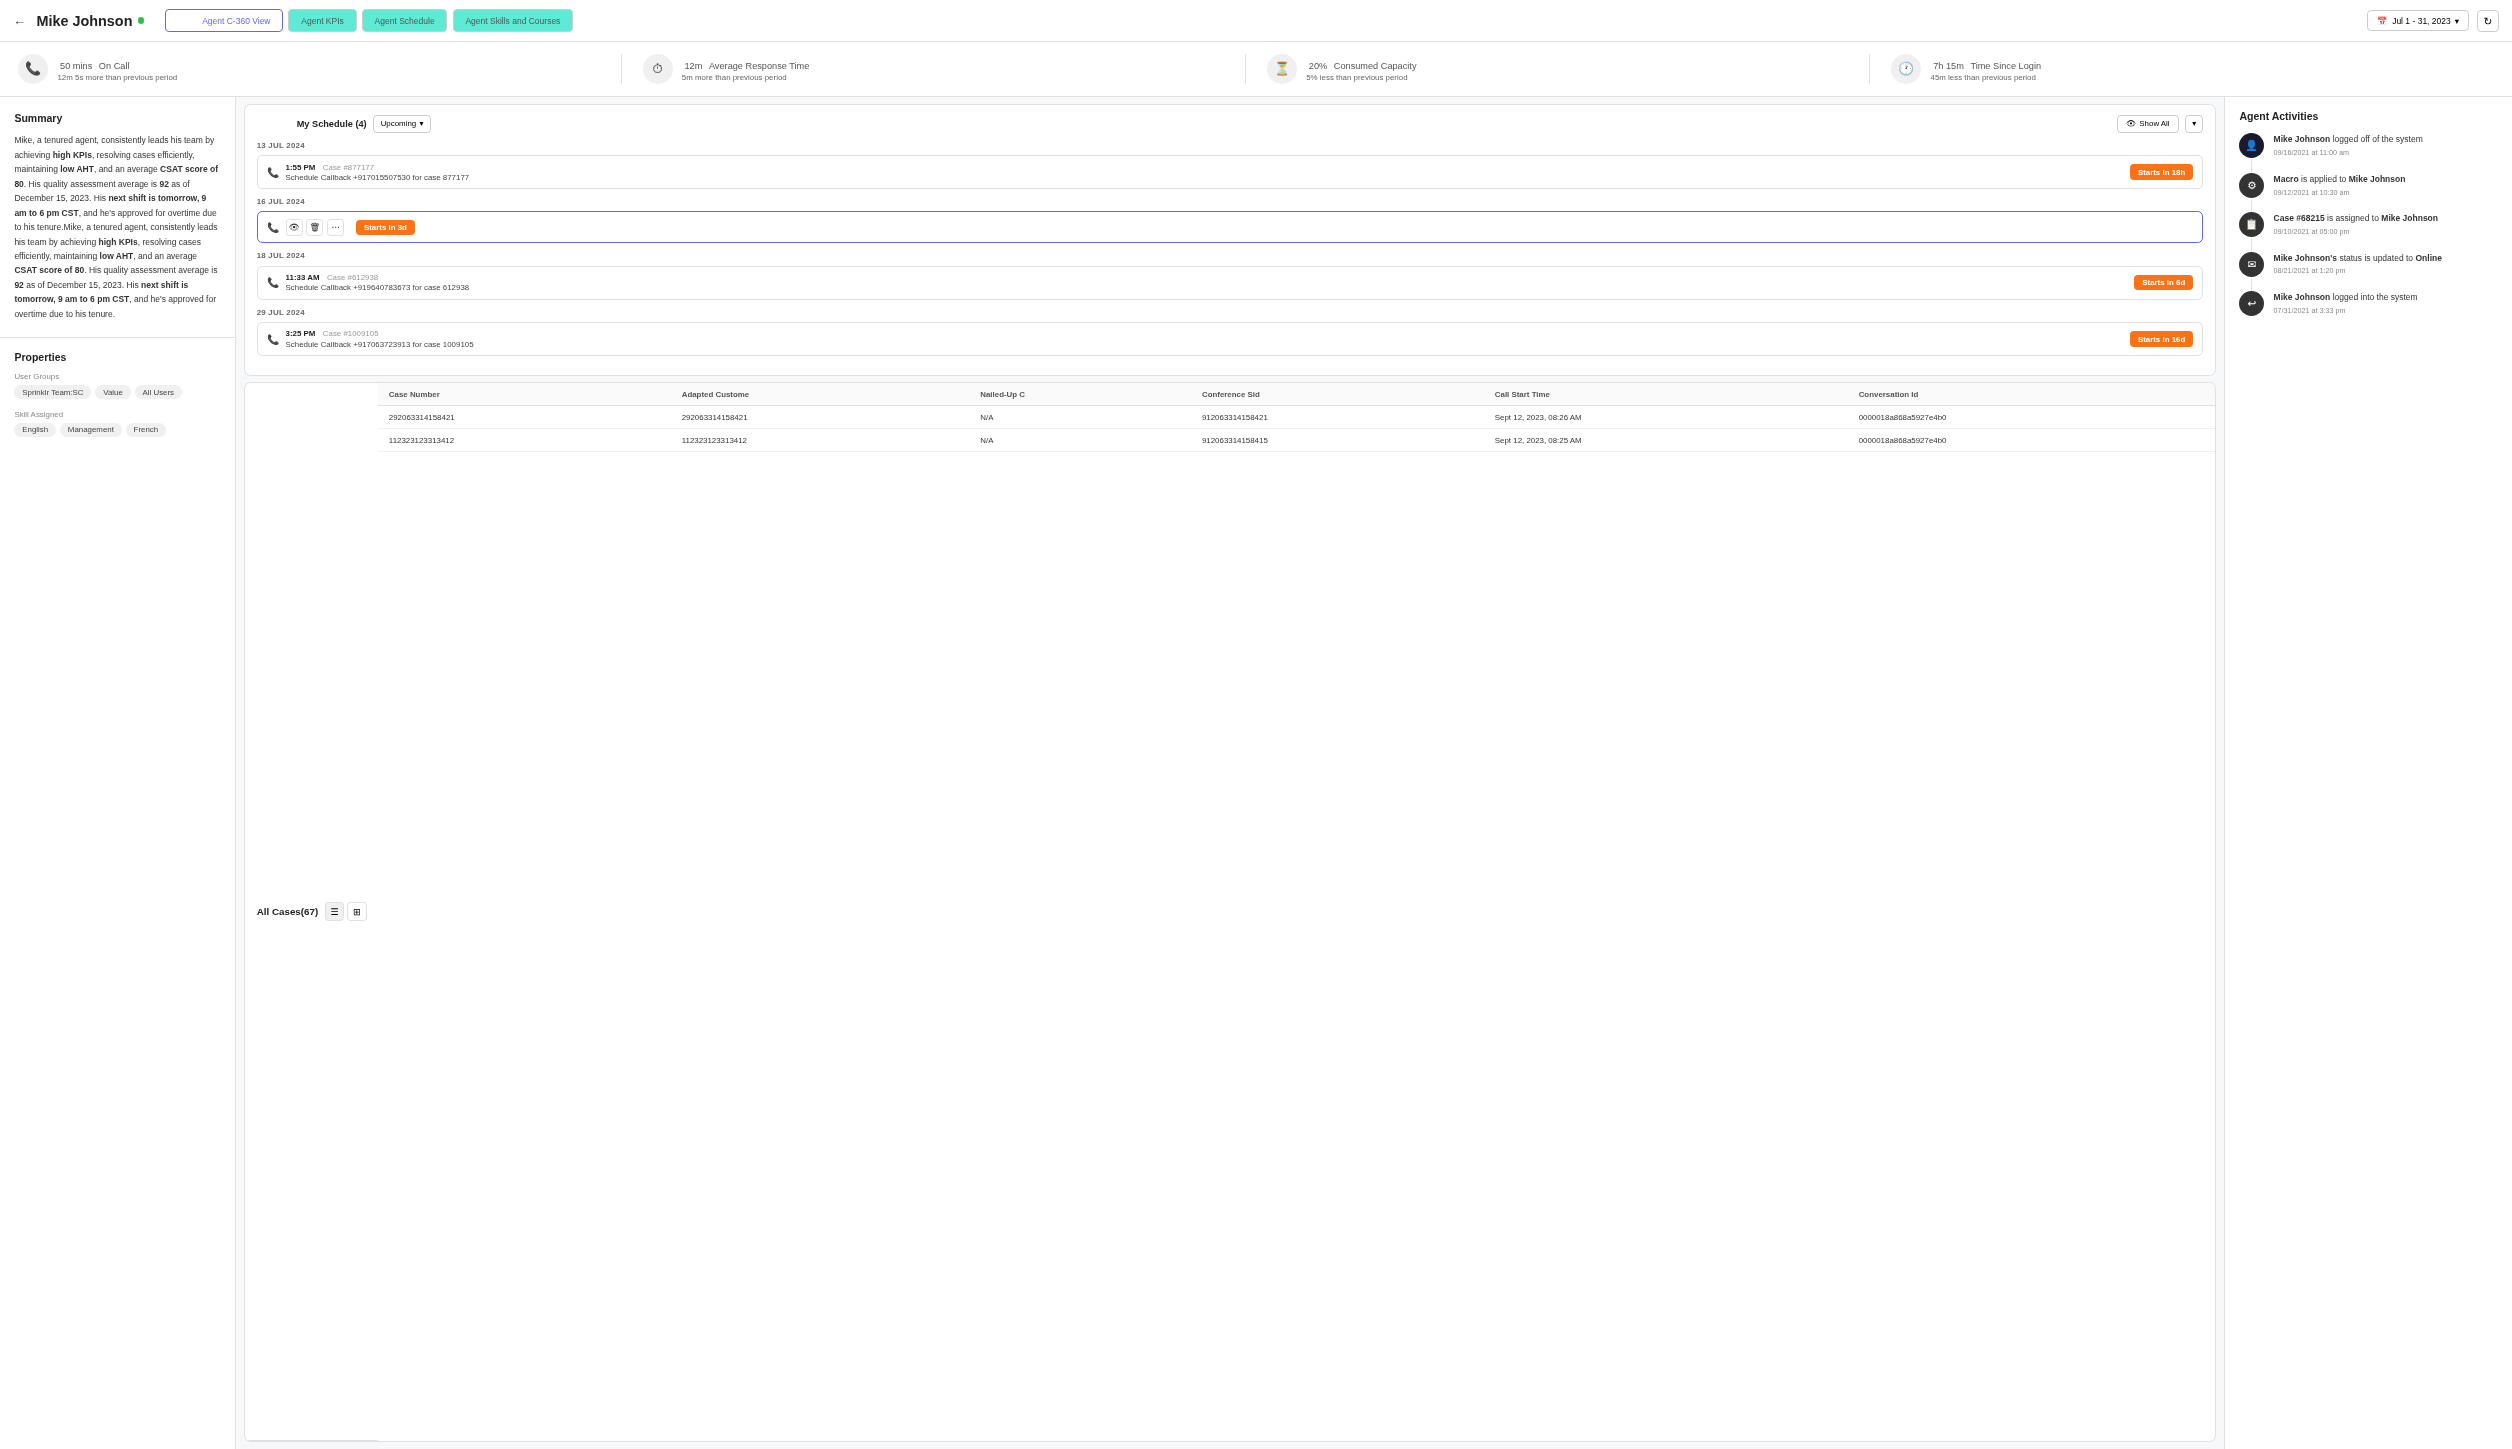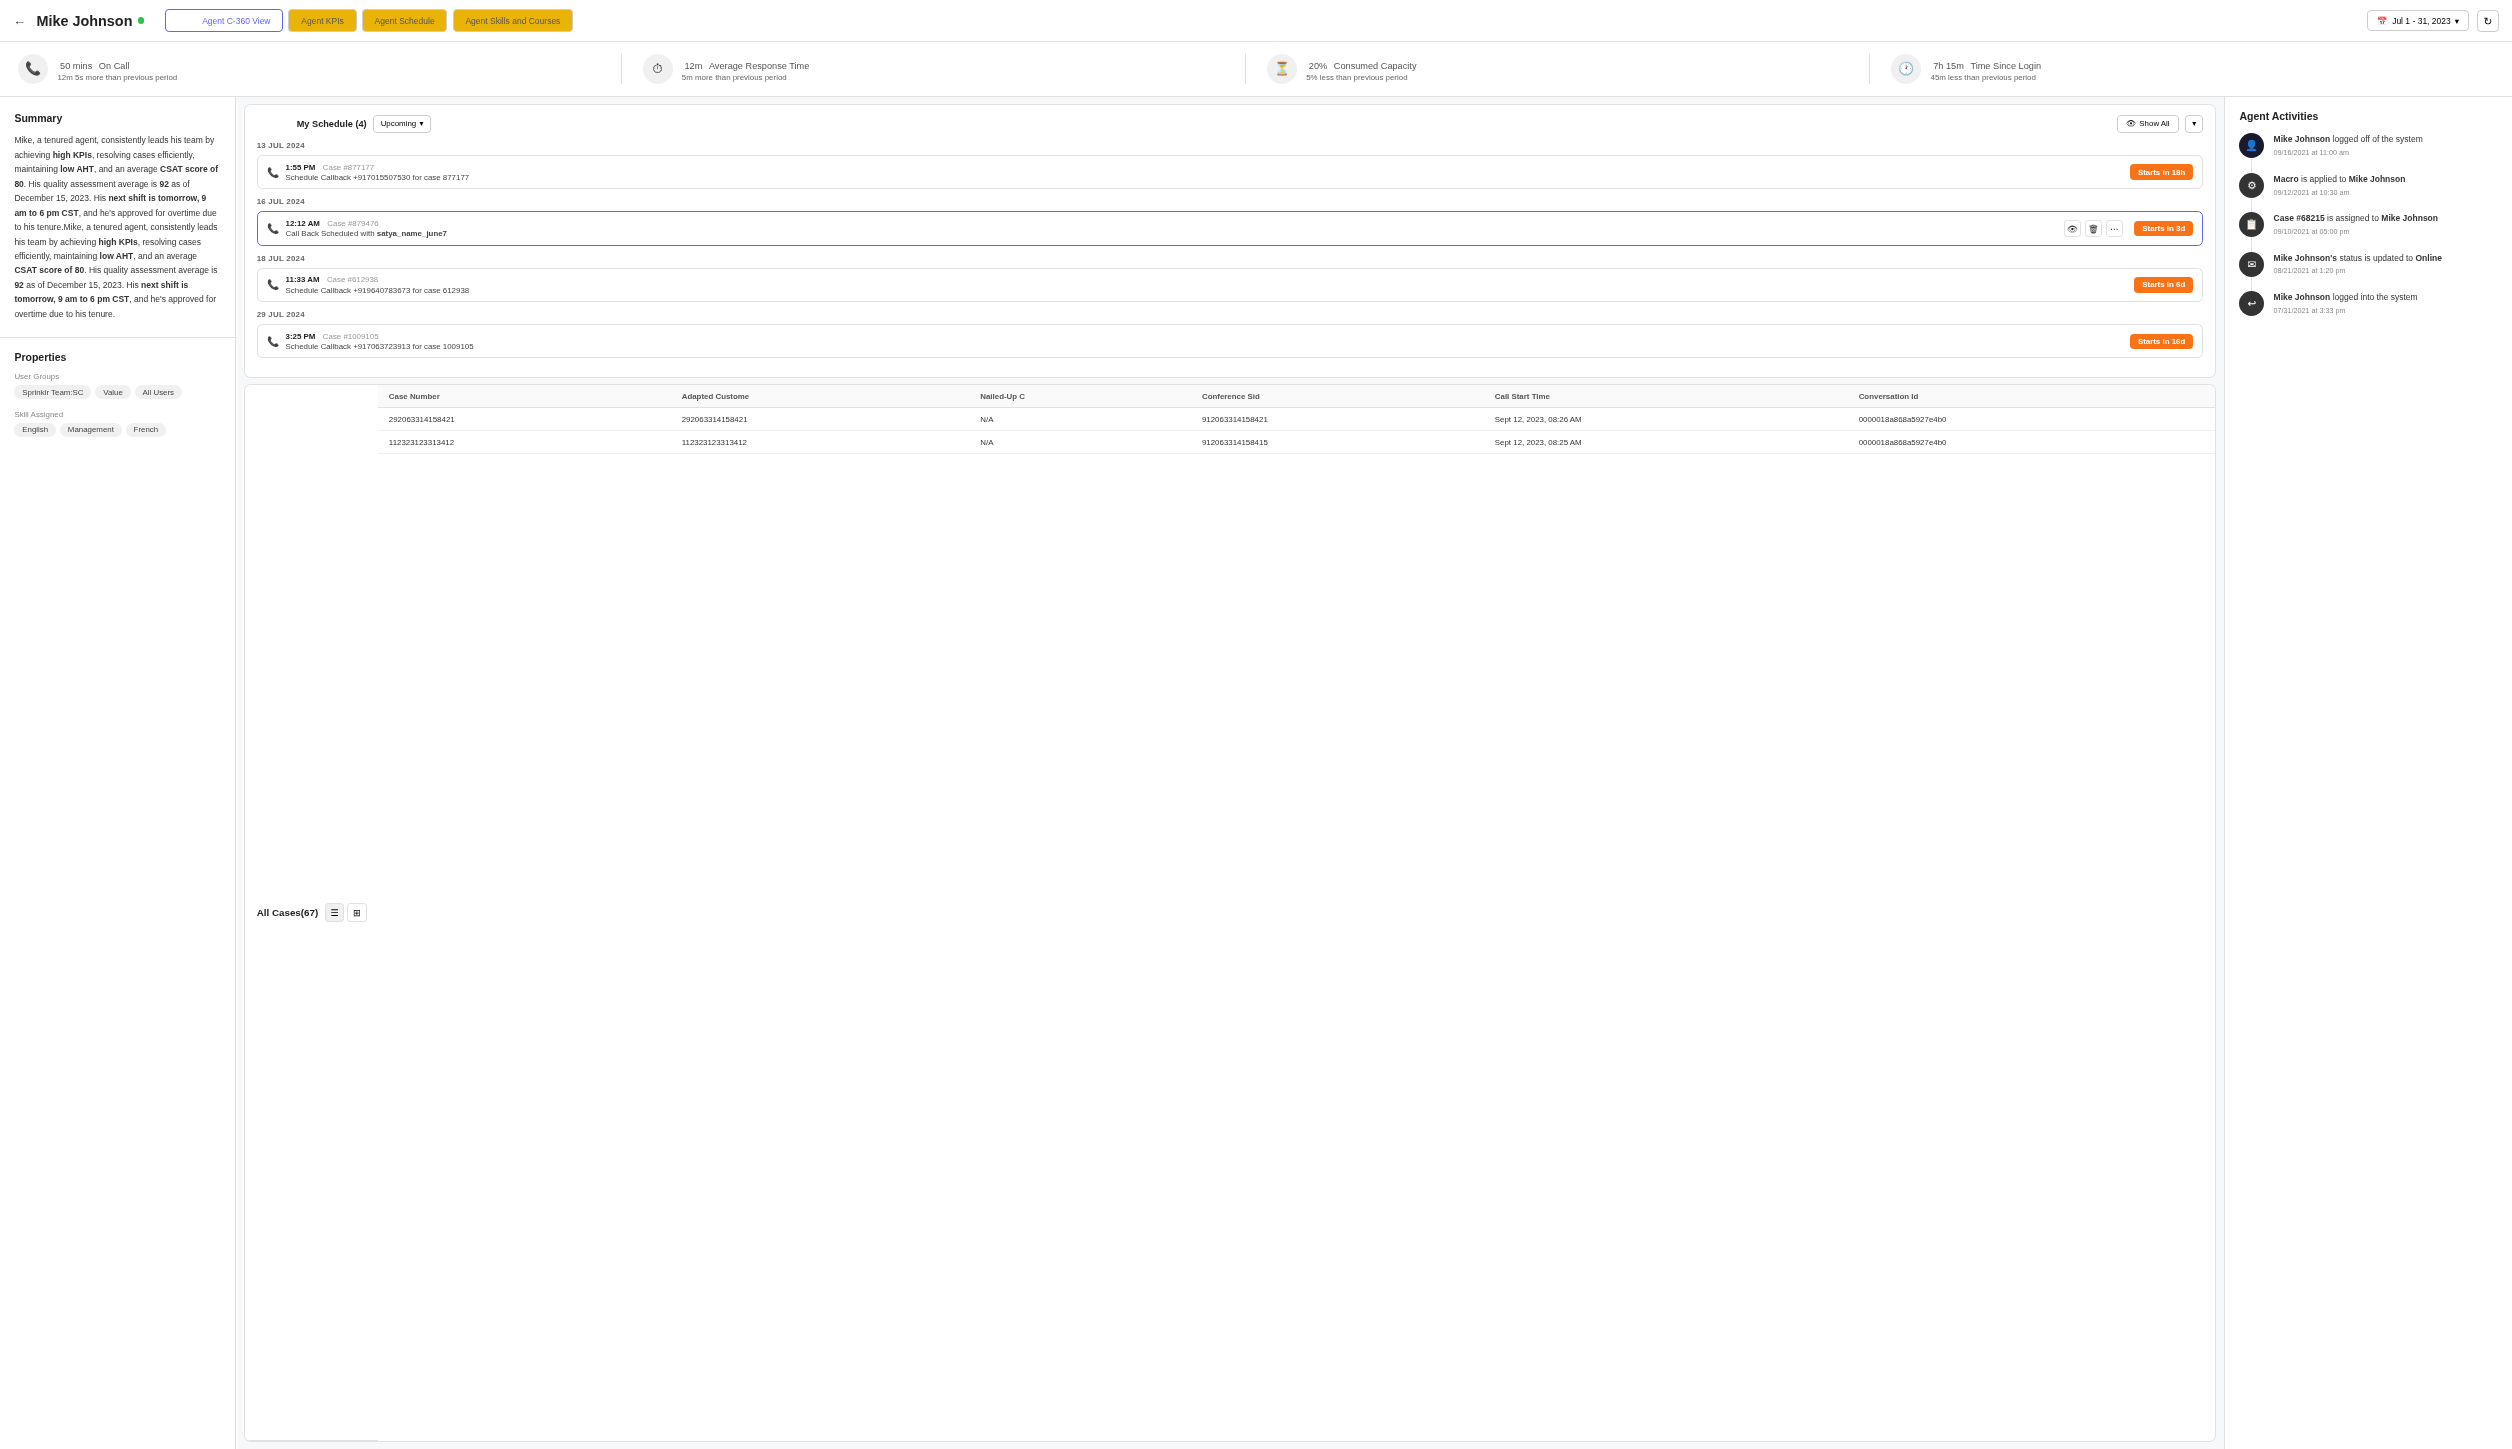--- a/index.html
+++ b/index.html
@@ -4,21 +4,21 @@
   <style>
     * { box-sizing: border-box; margin: 0; padding: 0; }
     body { font-family: -apple-system, BlinkMacSystemFont, 'Segoe UI', sans-serif; background: #f0f2f5; font-size: 8.5px; color: #222; overflow: hidden; }
 
     
     .header { background: #fff; border-bottom: 0.7px solid #e0e0e0; display: flex; align-items: center; padding: 0 13px; height: 42px; gap: 10.5px; }
     .back-btn { background: none; border: none; cursor: pointer; font-size: 13px; color: #444; display: flex; align-items: center; }
     .agent-name { font-size: 14.4px; font-weight: 700; display: flex; align-items: center; gap: 5.2px; }
     .online-dot { width: 6.5px; height: 6.5px; border-radius: 50%; background: #2ec44a; display: inline-block; }
     .nav-tabs { display: flex; gap: 5.2px; margin-left: 10.5px; }
-    .nav-tab { padding: 5.2px 11.8px; border-radius: 3.9px; border: 1px solid #ccc; background: #eab308; cursor: pointer; font-size: 8.5px; color: #555; font-weight: 500; }
+    .nav-tab { padding: 5.2px 11.8px; border-radius: 3.9px; border: 1px solid #ccc; background: #5eead4; cursor: pointer; font-size: 8.5px; color: #555; font-weight: 500; }
     .nav-tab.active { border-color: #6366f1; color: #6366f1; background: #fff; padding-left: 36px; }
     .header-right { margin-left: auto; display: flex; align-items: center; gap: 7.9px; }
     .date-range { display: flex; align-items: center; gap: 3.9px; border: 1px solid #ccc; border-radius: 3.9px; padding: 4.6px 9.2px; font-size: 8.5px; cursor: pointer; background: #fff; }
     .refresh-btn { width: 22px; height: 22px; border-radius: 3.9px; border: 1px solid #ccc; background: #fff; display: flex; align-items: center; justify-content: center; cursor: pointer; font-size: 10.5px; }
 
     
     .stats-bar { background: #fff; display: flex; align-items: center; padding: 11.8px 18.3px; gap: 0; border-bottom: 0.7px solid #e0e0e0; }
     .stat-item { display: flex; align-items: center; gap: 9.2px; flex: 1; }
     .stat-item + .stat-item { border-left: 0.7px solid #e0e0e0; padding-left: 21px; }
     .stat-icon { width: 30px; height: 30px; border-radius: 50%; background: #f0f0f0; display: flex; align-items: center; justify-content: center; font-size: 13px; }
@@ -225,29 +225,20 @@
               <div class="schedule-desc">Schedule Callback +917015507530 for case 877177</div>
             </div>
             <span class="starts-badge" style="background:#f97316;">Starts in 18h</span>
           </div>
         </div>
 
         <div class="date-group">
           <div class="date-label">16 JUL 2024</div>
           <div class="schedule-card highlighted">
             <span class="phone-icon">📞</span>
-            <div class="schedule-info">
-              <div class="schedule-time">
-                <span>12:12 AM</span>
-                <span style="font-weight:400;color:#999;margin-left:5.2px;">Case #879476</span>
-              </div>
-              <div class="schedule-desc">
-                Call Back Scheduled with <b>satya_name_june7</b>
-              </div>
-            </div>
             <div class="schedule-actions">
               <div class="action-icon">👁</div>
               <div class="action-icon">🗑</div>
               <div class="action-icon">⋯</div>
             </div>
             <span class="starts-badge" style="background:#f97316;margin-left:5.2px;">Starts in 3d</span>
           </div>
         </div>
 
         <div class="date-group">

